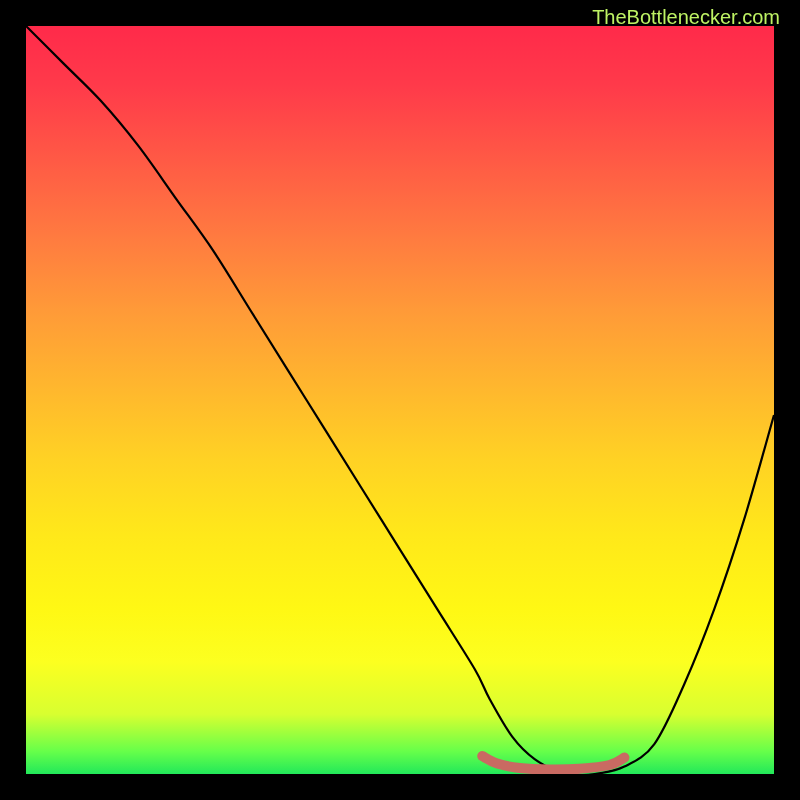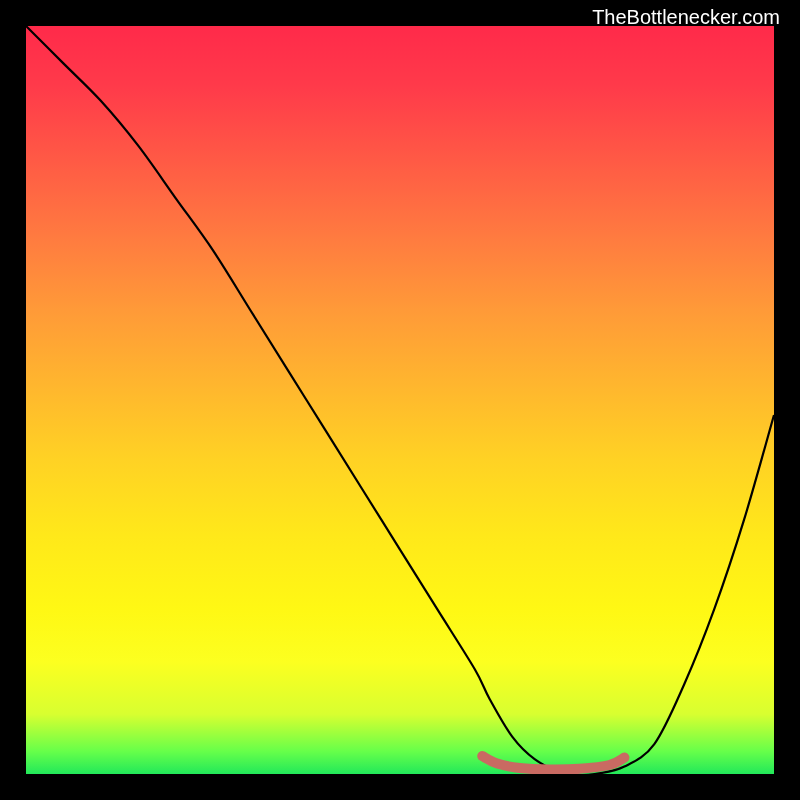--- a/index.html
+++ b/index.html
@@ -8,21 +8,21 @@
     height: 800px;
     background: #000000;
     position: relative;
     font-family: Arial, sans-serif;
     overflow: hidden;
   }
   .attribution {
     position: absolute;
     top: 6px;
     right: 20px;
-    color: #ffffff;
+    color: #bef264;
     font-size: 20px;
     font-weight: normal;
     z-index: 10;
   }
   .plot-area {
     position: absolute;
     left: 26px;
     top: 26px;
     width: 748px;
     height: 748px;

